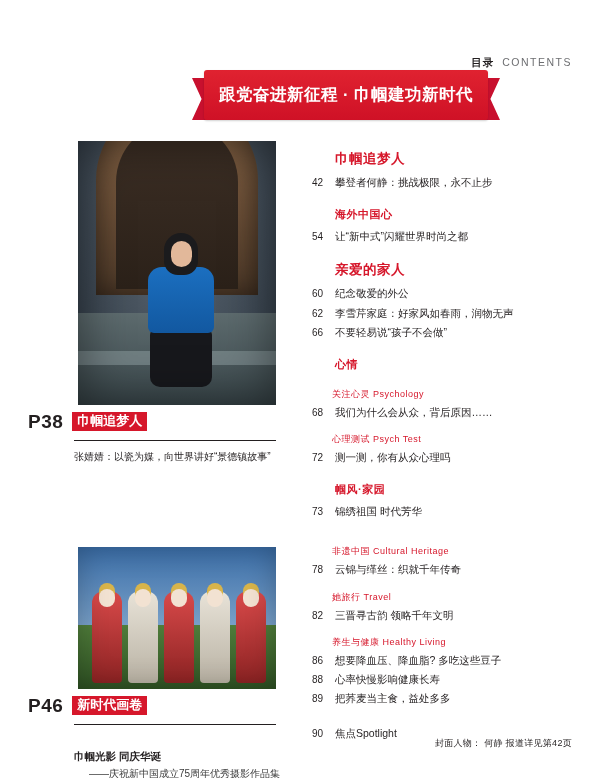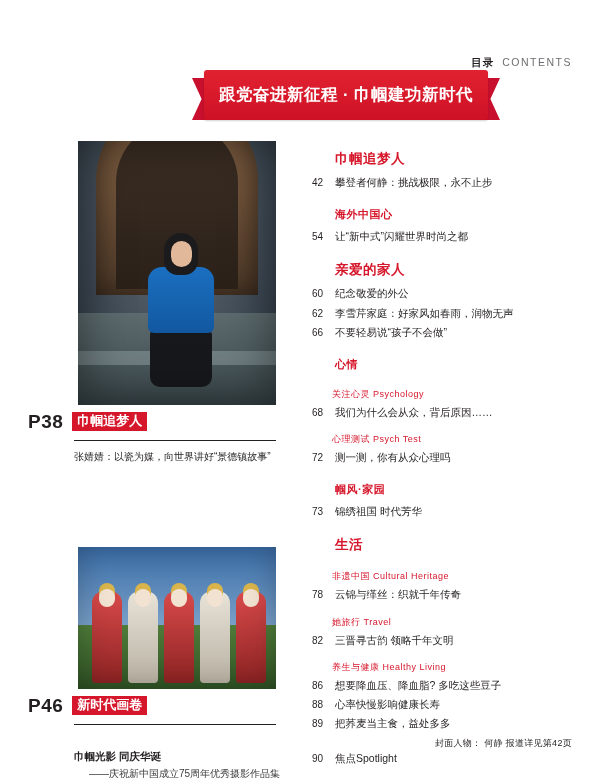--- a/index.html
+++ b/index.html
@@ -433,21 +433,20 @@
   </div>
   <div class="gap-m"></div>
 
   <div class="sec-head sub">帼风·家园</div>
   <div class="entry">
     <span class="pg">73</span>
     <span class="ttl">锦绣祖国 时代芳华</span>
   </div>
   <div class="gap-m"></div>
 
-  <div class="sec-head">生活</div>
   <div class="gap-s"></div>
 
   <div class="sec-head mini">非遗中国 Cultural Heritage</div>
   <div class="entry">
     <span class="pg">78</span>
     <span class="ttl">云锦与缂丝：织就千年传奇</span>
   </div>
   <div class="gap-s"></div>
 
   <div class="sec-head mini">她旅行 Travel</div>

